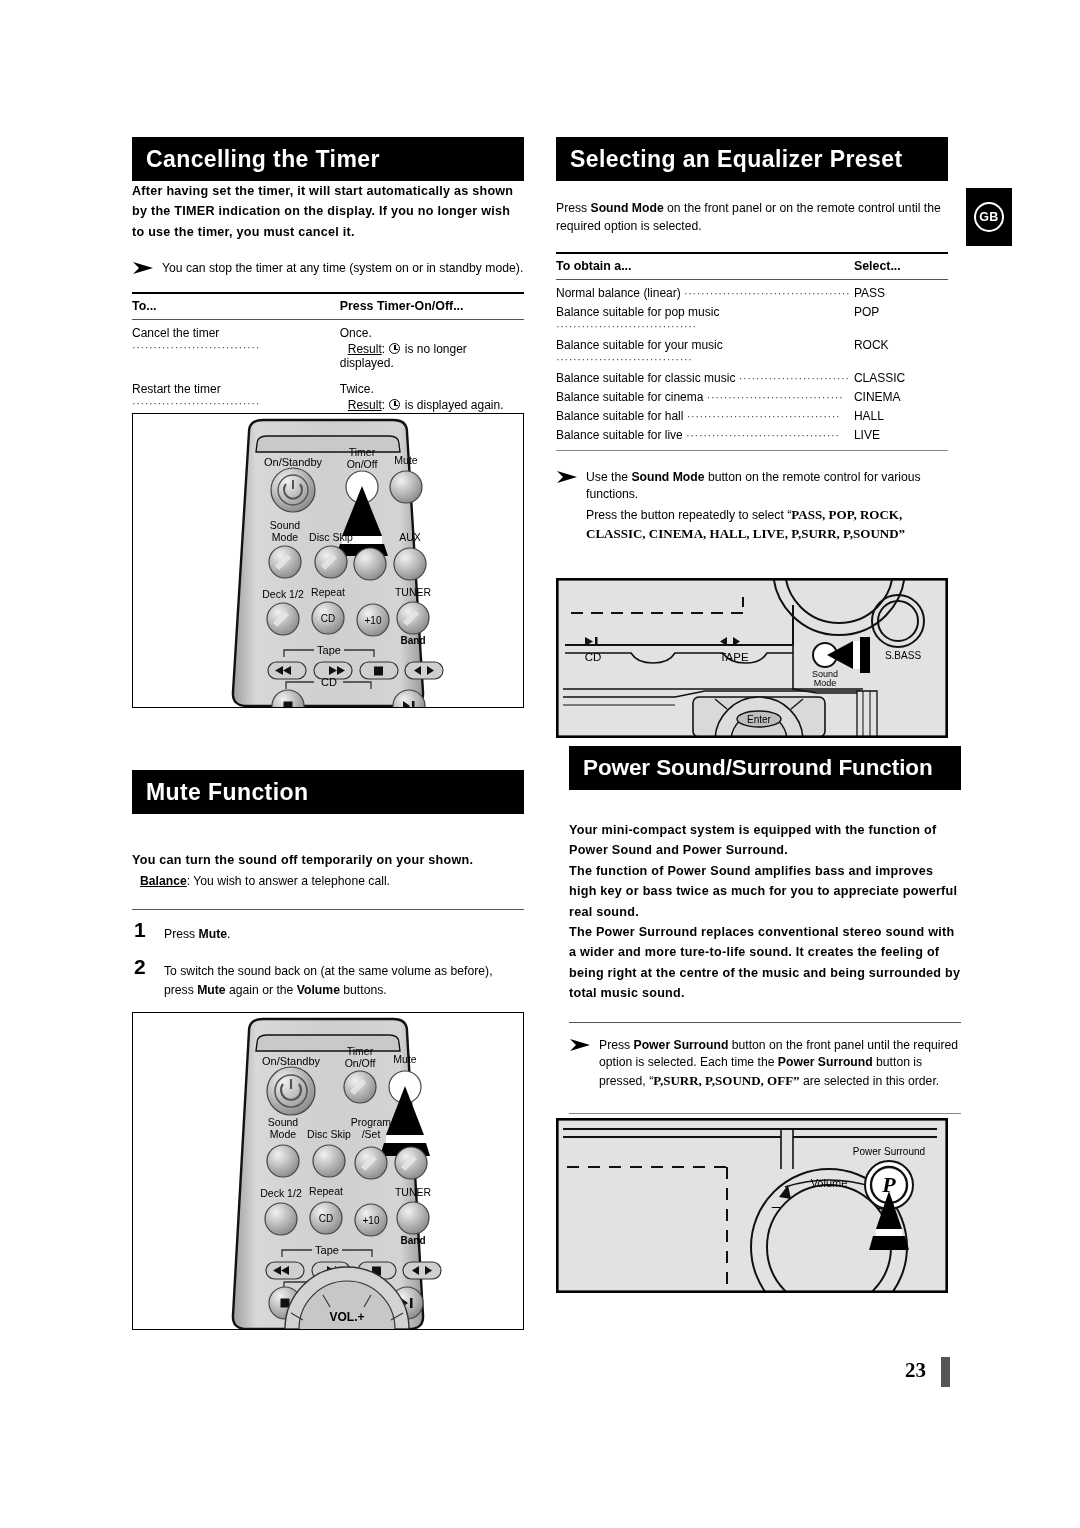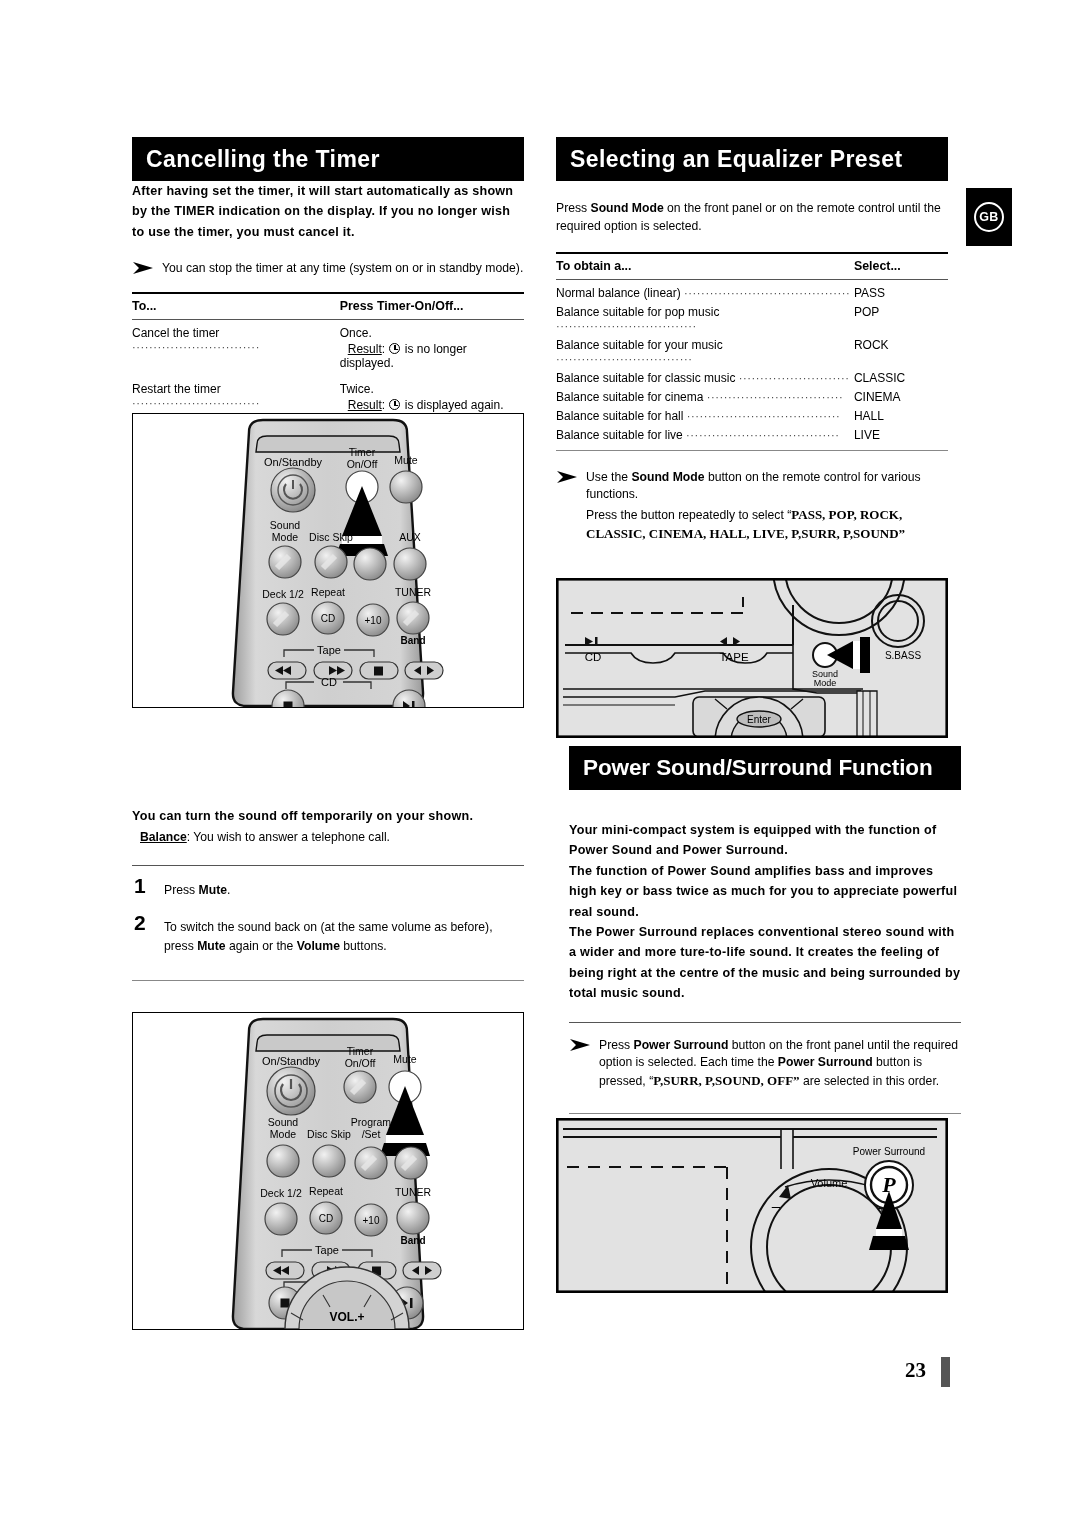--- a/index.html
+++ b/index.html
@@ -273,20 +273,21 @@
         <circle cx="155" cy="292" r="16" fill="url(#knobG)" stroke="#444" stroke-width="1.2"></circle>
         <rect x="150.5" y="287.5" width="9" height="9" fill="#111"></rect>
         <circle cx="276" cy="292" r="16" fill="url(#knobG)" stroke="#444" stroke-width="1.2"></circle>
         <polygon points="270,287 277,292 270,297" fill="#111"></polygon>
           <rect x="279" y="287" width="2.5" height="10" fill="#111"></rect>
       </svg>
     </div>
 
     <div style="position:absolute; top:770px; left:0; width:392px;">
 
+      <div class="titlebar">Mute Function</div>
 
       <div class="bold-intro" style="margin-top:36px;">You can turn the sound off temporarily on your shown.</div>
 
       <div class="plain" style="margin-top:2px;">
         <span class="b uline">Balance</span><span>: You wish to answer a telephone call.</span>
       </div>
 
       <div class="rule-mid" style="margin-top:18px;"></div>
 
       <div class="step">

